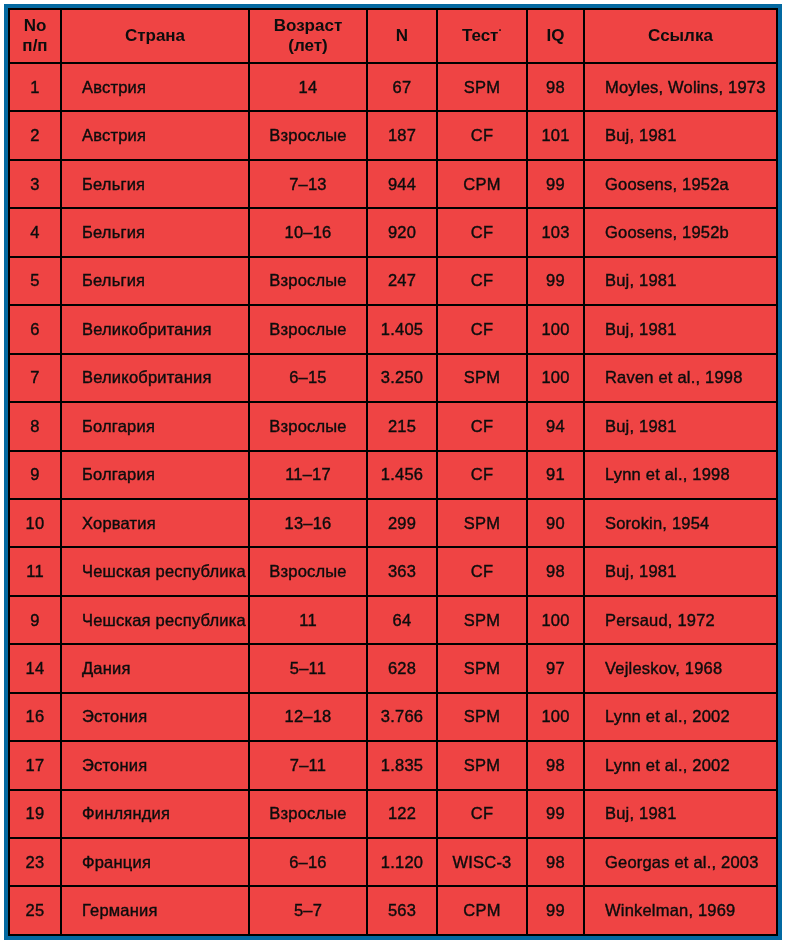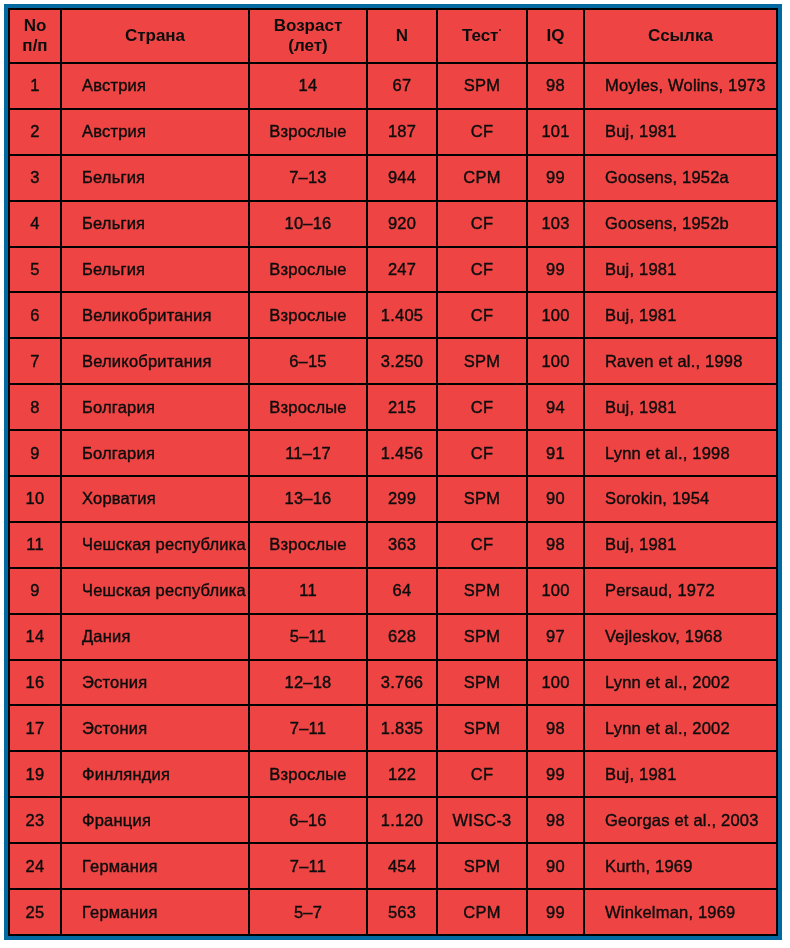--- a/index.html
+++ b/index.html
@@ -248,29 +248,20 @@
         <tr>
           <td>23</td>
           <td>Франция</td>
           <td>6–16</td>
           <td>1.120</td>
           <td>WISC-3</td>
           <td>98</td>
           <td>Georgas et al., 2003</td>
         </tr>
         <tr>
-          <td>24</td>
-          <td>Германия</td>
-          <td>7–11</td>
-          <td>454</td>
-          <td>SPM</td>
-          <td>90</td>
-          <td>Kurth, 1969</td>
-        </tr>
-        <tr>
           <td>25</td>
           <td>Германия</td>
           <td>5–7</td>
           <td>563</td>
           <td>CPM</td>
           <td>99</td>
           <td>Winkelman, 1969</td>
         </tr>
       </tbody>
   </table>

